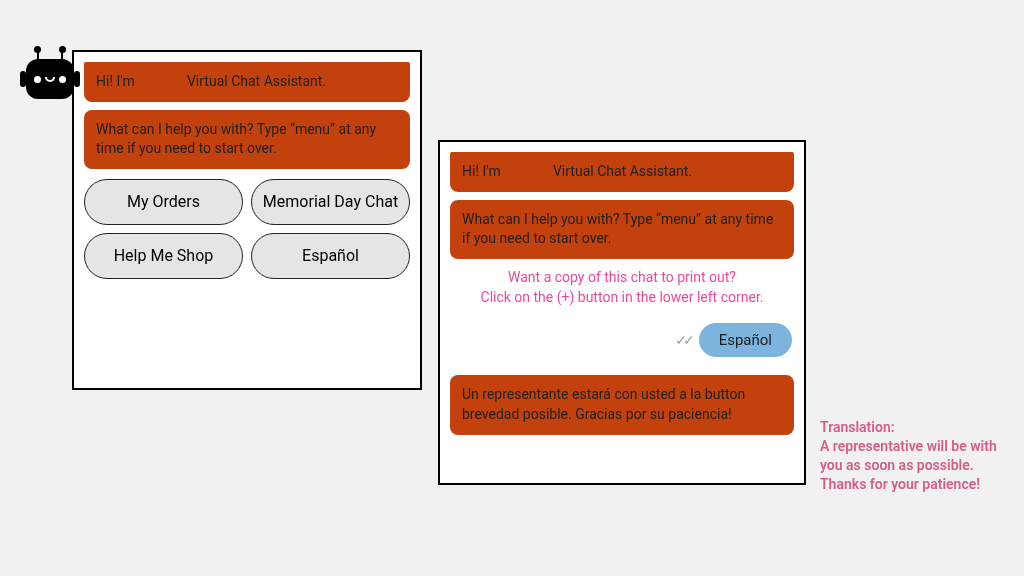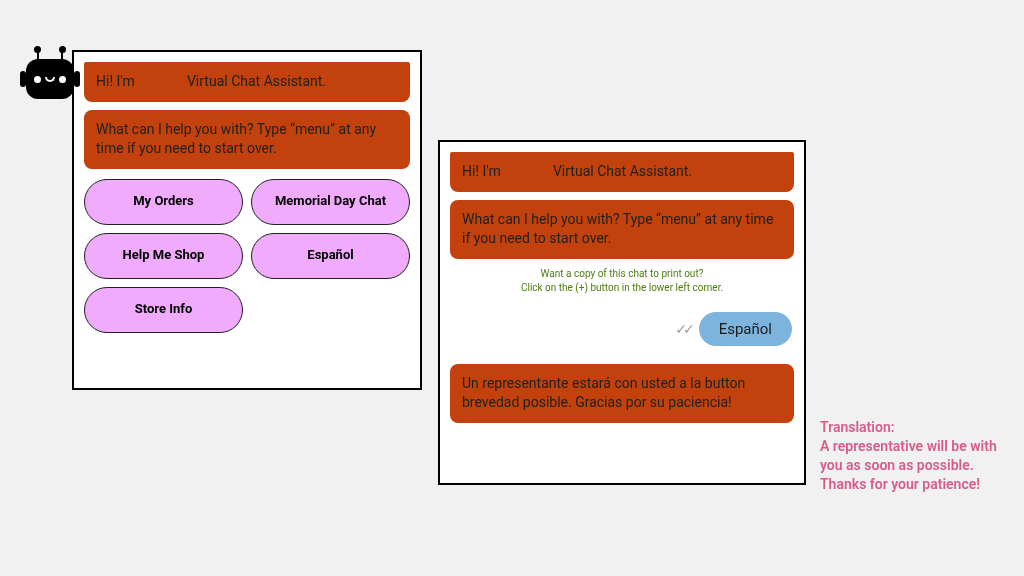--- a/index.html
+++ b/index.html
@@ -49,39 +49,39 @@
   }
 
   .quick-grid {
     display: grid;
     grid-template-columns: 1fr 1fr;
     gap: 8px;
     margin-top: 10px;
   }
   .pill {
     border: 1.5px solid #222;
-    background: #f0abfc;
+    background: #e5e5e5;
     border-radius: 999px;
     height: 44px;
     display: flex;
     align-items: center;
     justify-content: center;
-    font-size: 13px;
-    font-weight: 700;
+    font-size: 16px;
+    font-weight: 400;
     text-align: center;
     line-height: 1.15;
     padding: 0 8px;
     cursor: pointer;
   }
 
   
   .hint {
     text-align: center;
-    font-size: 10px;
-    color: #4d7c0f;
+    font-size: 14px;
+    color: #ec4899;
     line-height: 1.45;
     margin: 6px 0 16px 0;
   }
   .user-row {
     display: flex;
     justify-content: flex-end;
     align-items: center;
     gap: 8px;
     margin-bottom: 18px;
     padding-right: 2px;
@@ -198,21 +198,20 @@
 </div>
 
 <div class="panel panel-1">
   <div class="bubble flat-top" style="white-space:pre;">Hi! I'm               Virtual Chat Assistant.</div>
   <div class="bubble">What can I help you with? Type “menu” at any time if you need to start over.</div>
   <div class="quick-grid">
     <div class="pill">My Orders</div>
     <div class="pill">Memorial Day Chat</div>
     <div class="pill">Help Me Shop</div>
     <div class="pill">Español</div>
-    <div class="pill">Store Info</div>
   </div>
 </div>
 
 <div class="panel panel-2">
   <div class="bubble flat-top" style="white-space:pre;">Hi! I'm               Virtual Chat Assistant.</div>
   <div class="bubble">What can I help you with? Type “menu” at any time if you need to start over.</div>
   <div class="hint">
     <span>Want a copy of this chat to print out?</span><br>
     <span>Click on the (+) button in the lower left corner.</span>
   </div>

